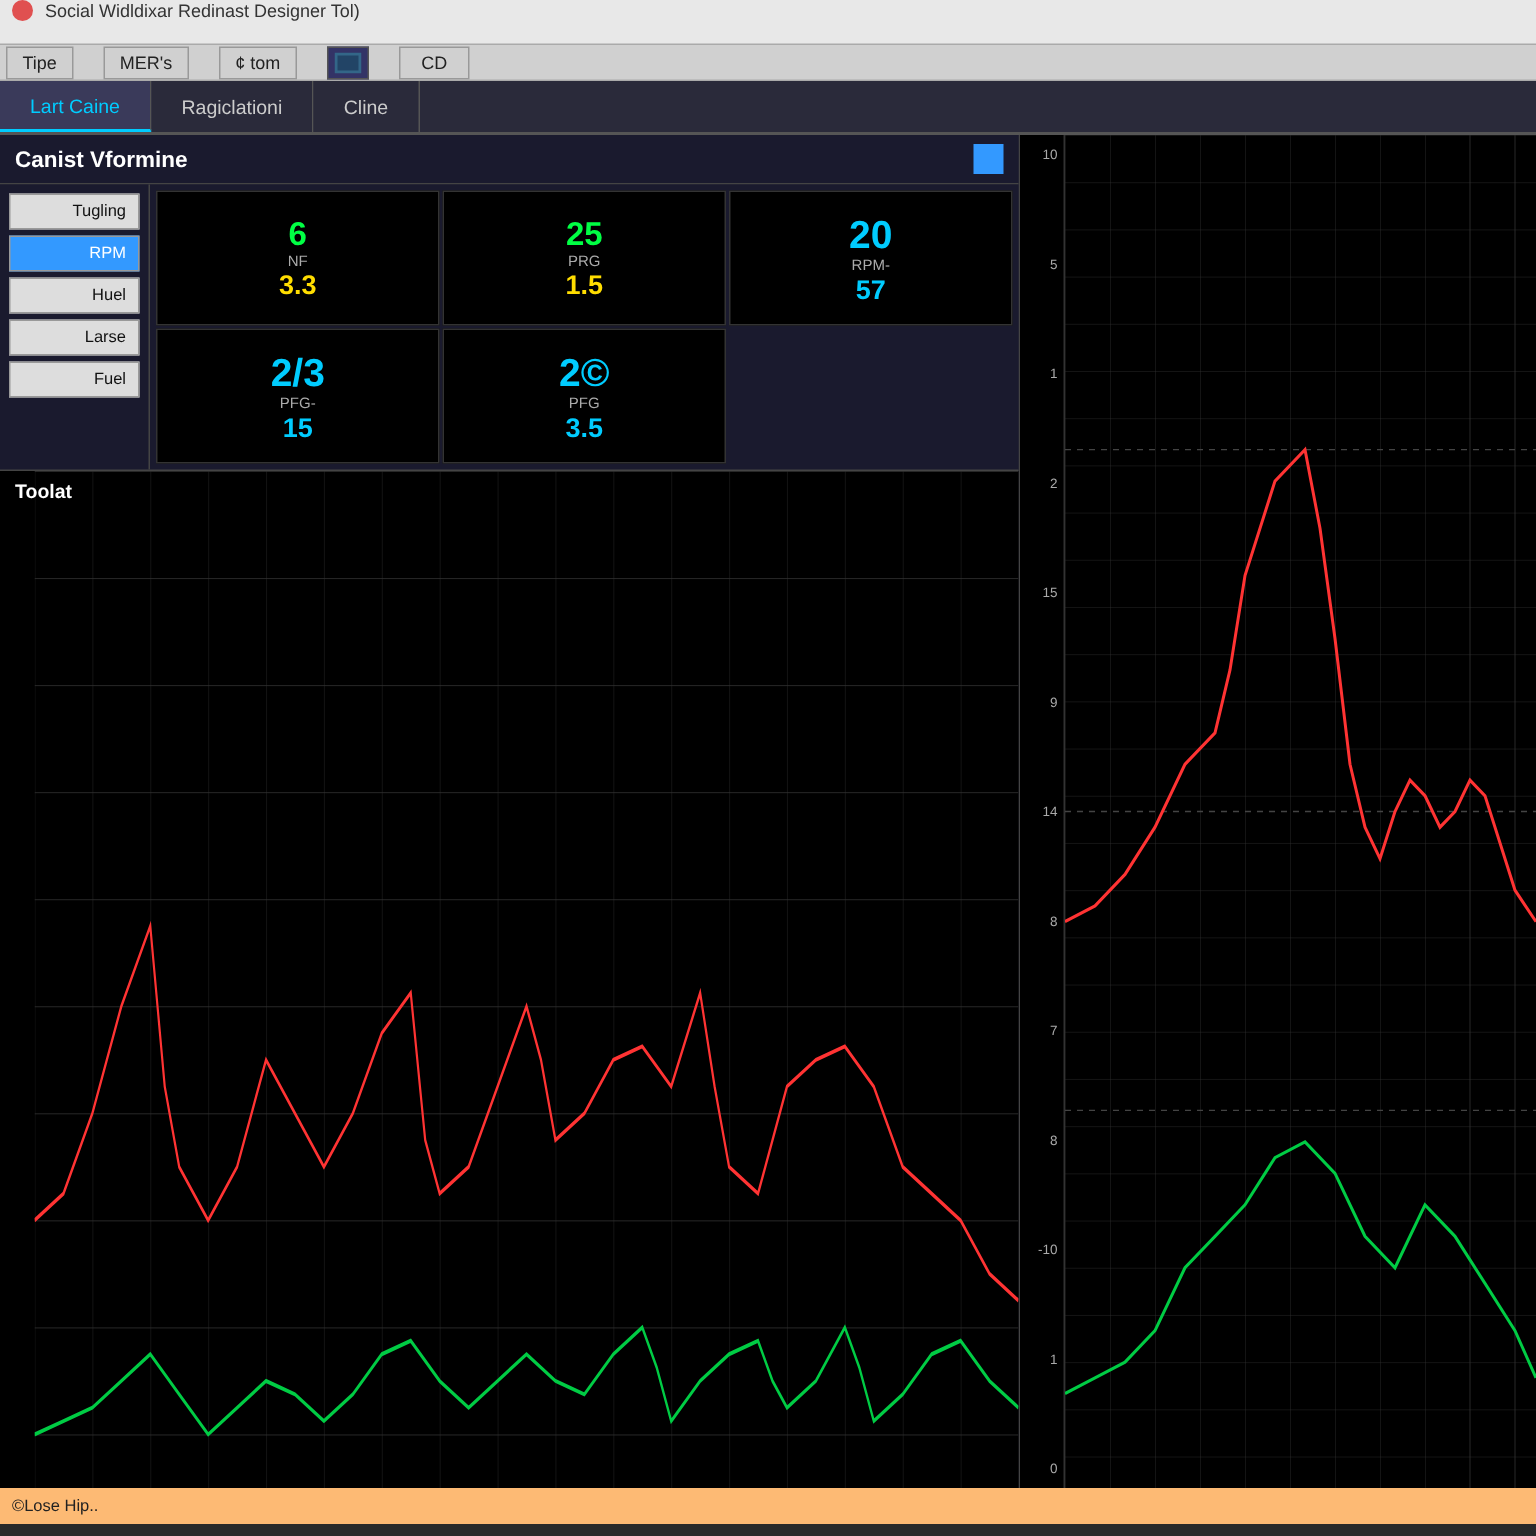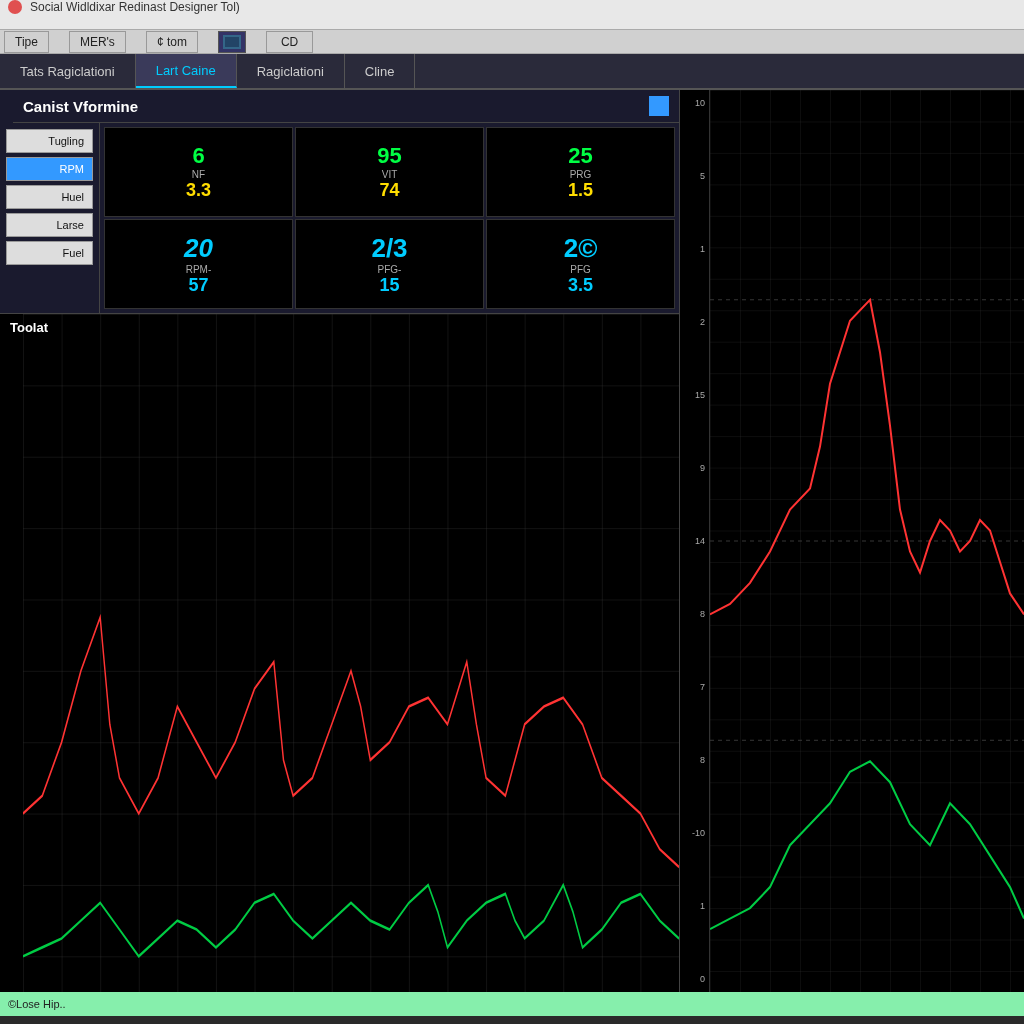--- a/index.html
+++ b/index.html
@@ -110,21 +110,20 @@
     }
 
     
     #instrument-header {
       display: flex;
       align-items: center;
       padding: 6px 10px;
       background: #1a1a2e;
       border-bottom: 1px solid #444;
       gap: 10px;
-      margin-left: 13px;
     }
     #instrument-title {
       font-size: 15px;
       font-weight: bold;
       color: #fff;
     }
     .header-blue-box {
       width: 20px; height: 20px;
       background: #3399ff;
       margin-left: auto;
@@ -252,21 +251,21 @@
       flex: 1;
       position: relative;
     }
     #right-chart-svg {
       width: 100%;
       height: 100%;
     }
 
     
     #status-bar {
-      background: #86efac;
+      background: #fdba74;
       height: 24px;
       display: flex;
       align-items: center;
       padding: 0 8px;
       font-size: 11px;
       color: #222;
     }
   </style>
 </head>
 <body>
@@ -285,21 +284,20 @@
       <rect x="0" y="0" width="18" height="14" fill="#336688"></rect>
       <rect x="2" y="2" width="14" height="10" fill="#224466"></rect>
     </svg>
   </div>
   <div class="menu-item-cd">CD</div>
 </div>
 
 <div id="main">
 
   <div id="tab-bar">
-    <div class="tab">Tats Ragiclationi</div>
     <div class="tab active">Lart Caine</div>
     <div class="tab">Ragiclationi</div>
     <div class="tab">Cline</div>
   </div>
 
   <div id="content-row">
 
     <div id="left-panel">
 
       <div id="instrument-header">
@@ -318,32 +316,27 @@
         </div>
 
         <div id="gauge-grid">
 
           <div class="gauge-cell">
             <div class="gauge-top-val" style="color:#00ff44;">6</div>
             <div class="gauge-label">NF</div>
             <div class="gauge-bottom-val" style="color:#ffdd00;">3.3</div>
           </div>
           <div class="gauge-cell">
-            <div class="gauge-top-val" style="color:#00ff44;">95</div>
-            <div class="gauge-label">VIT</div>
-            <div class="gauge-bottom-val" style="color:#ffdd00;">74</div>
-          </div>
-          <div class="gauge-cell">
             <div class="gauge-top-val" style="color:#00ff44;">25</div>
             <div class="gauge-label">PRG</div>
             <div class="gauge-bottom-val" style="color:#ffdd00;">1.5</div>
           </div>
 
           <div class="gauge-cell">
-            <div class="gauge-top-val" style="color:#00ccff; font-size:26px;font-style:italic;">20</div>
+            <div class="gauge-top-val" style="color:#00ccff; font-size:26px;">20</div>
             <div class="gauge-label">RPM-</div>
             <div class="gauge-bottom-val" style="color:#00ccff;">57</div>
           </div>
           <div class="gauge-cell">
             <div class="gauge-top-val" style="color:#00ccff; font-size:26px;">2/3</div>
             <div class="gauge-label">PFG-</div>
             <div class="gauge-bottom-val" style="color:#00ccff;">15</div>
           </div>
           <div class="gauge-cell">
             <div class="gauge-top-val" style="color:#00ccff; font-size:26px;">2©</div>

